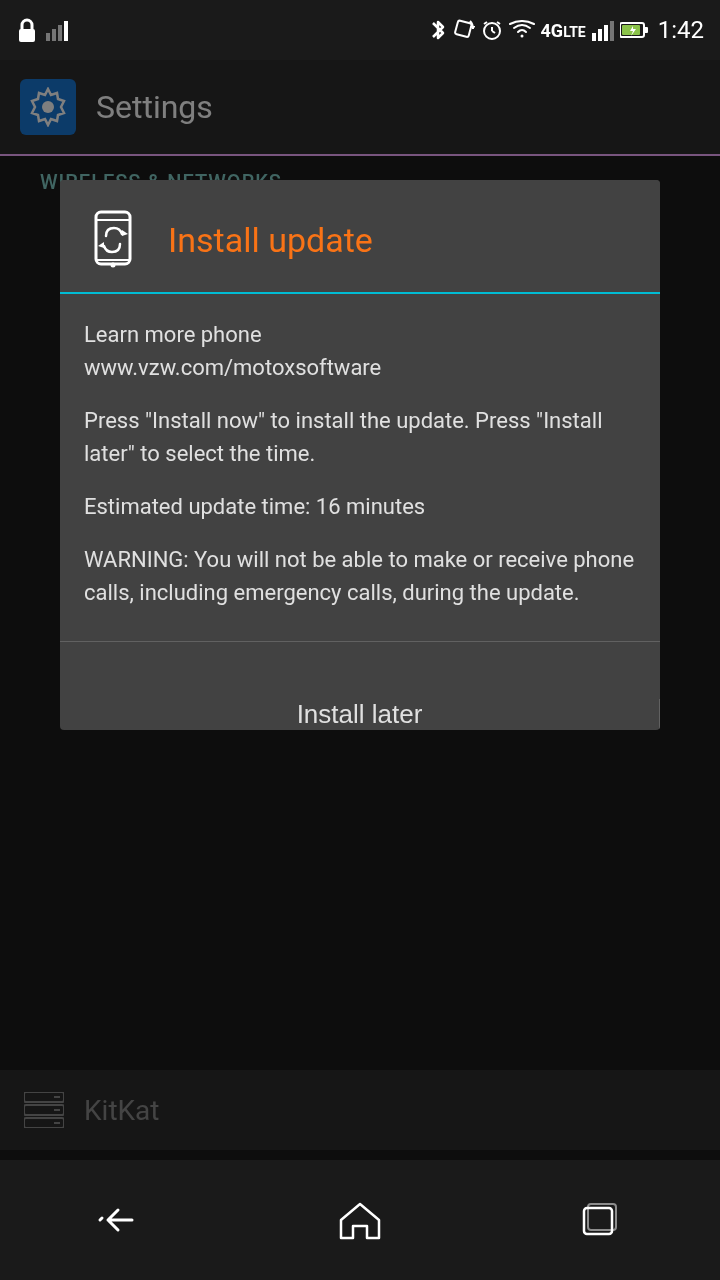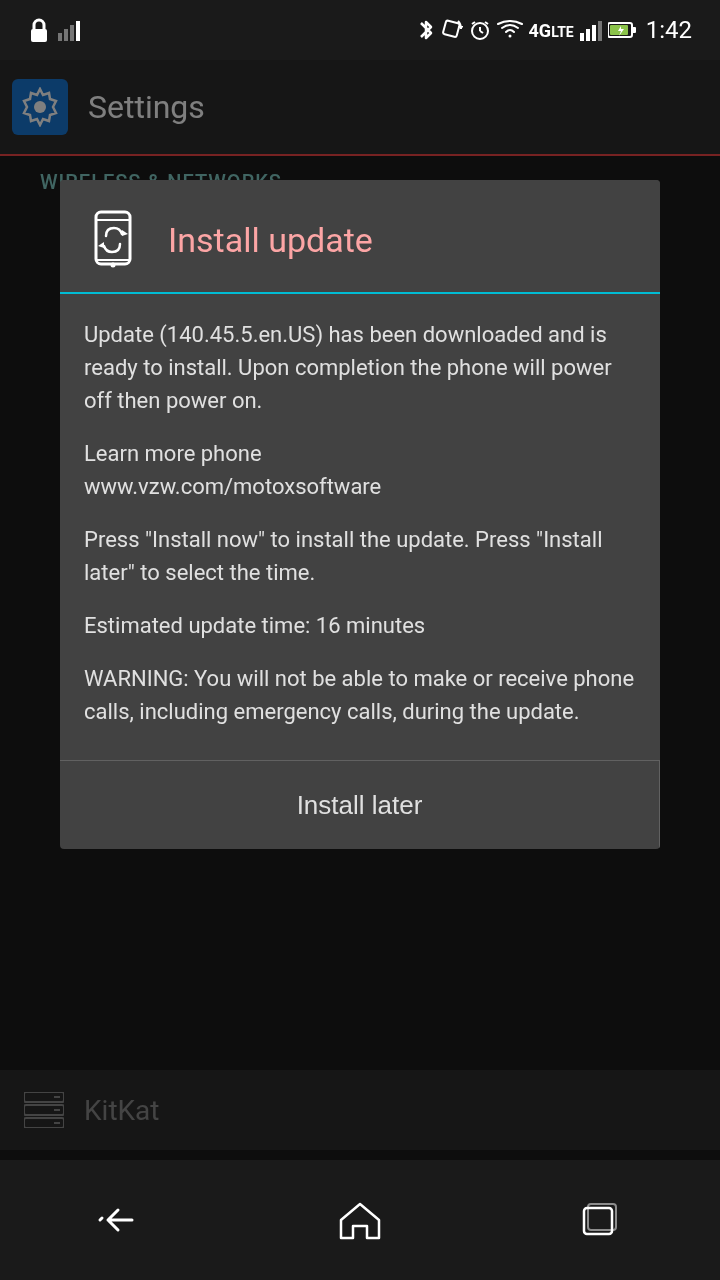--- a/index.html
+++ b/index.html
@@ -14,21 +14,21 @@
     }
 
     
     .status-bar {
       width: 720px;
       height: 60px;
       background: #1a1a1a;
       display: flex;
       align-items: center;
       justify-content: space-between;
-      padding: 0 28px;
+      padding: 0 16px;
       position: relative;
       z-index: 100;
       text-align: center;
     }
     .status-bar-left {
       display: flex;
       align-items: center;
       gap: 8px;
     }
     .status-bar-right {
@@ -46,23 +46,23 @@
       margin-left: 4px;
     }
 
     
     .app-bar {
       width: 720px;
       height: 96px;
       background: #2d2d2d;
       display: flex;
       align-items: center;
-      padding: 0 12px;
+      padding: 0 20px;
       gap: 20px;
-      border-bottom: 2px solid #ef4444;
+      border-bottom: 2px solid #f0abfc;
     }
     .app-bar-icon {
       width: 56px;
       height: 56px;
       background: #1976d2;
       border-radius: 6px;
       display: flex;
       align-items: center;
       justify-content: center;
       flex-shrink: 0;
@@ -122,21 +122,21 @@
     }
     .dialog-header {
       background: #424242;
       padding: 28px 24px 20px 24px;
       display: flex;
       align-items: center;
       gap: 20px;
       border-bottom: 2px solid #00bcd4;
     }
     .dialog-title {
-      color: #fca5a5;
+      color: #f97316;
       font-size: 34px;
       font-weight: 400;
     }
     .dialog-body {
       padding: 24px 24px 0 24px;
       color: #e0e0e0;
       font-size: 22px;
       line-height: 1.5;
     }
     .dialog-body p {
@@ -146,20 +146,21 @@
       margin-bottom: 32px;
     }
     .dialog-divider {
       height: 1px;
       background: #616161;
       margin: 0;
     }
     .dialog-buttons {
       display: flex;
       height: 88px;
+      align-items: flex-end;
     }
     .dialog-btn {
       flex: 1;
       display: flex;
       align-items: center;
       justify-content: center;
       color: #e0e0e0;
       font-size: 26px;
       font-weight: 500;
       cursor: pointer;
@@ -296,21 +297,20 @@
       <circle cx="29" cy="57" r="2.5" fill="white"></circle>
 
       <path d="M22 28 Q22 20 30 20 Q36 20 38 26" stroke="white" stroke-width="2.5" fill="none" stroke-linecap="round"></path>
       <polygon points="38,22 38,28 44,26" fill="white"></polygon>
       <path d="M36 36 Q36 44 28 44 Q22 44 20 38" stroke="white" stroke-width="2.5" fill="none" stroke-linecap="round"></path>
       <polygon points="20,40 20,34 14,38" fill="white"></polygon>
     </svg>
     <span class="dialog-title">Install update</span>
   </div>
   <div class="dialog-body">
-    <p>Update (140.45.5.en.US) has been downloaded and is ready to install. Upon completion the phone will power off then power on.</p>
     <p>
       <span style="white-space:pre-line;">Learn more phone
 www.vzw.com/motoxsoftware</span>
     </p>
     <p>Press "Install now" to install the update. Press "Install later" to select the time.</p>
     <p>Estimated update time: 16 minutes</p>
     <p>WARNING: You will not be able to make or receive phone calls, including emergency calls, during the update.</p>
   </div>
   <div class="dialog-divider"></div>
   <div class="dialog-buttons">

